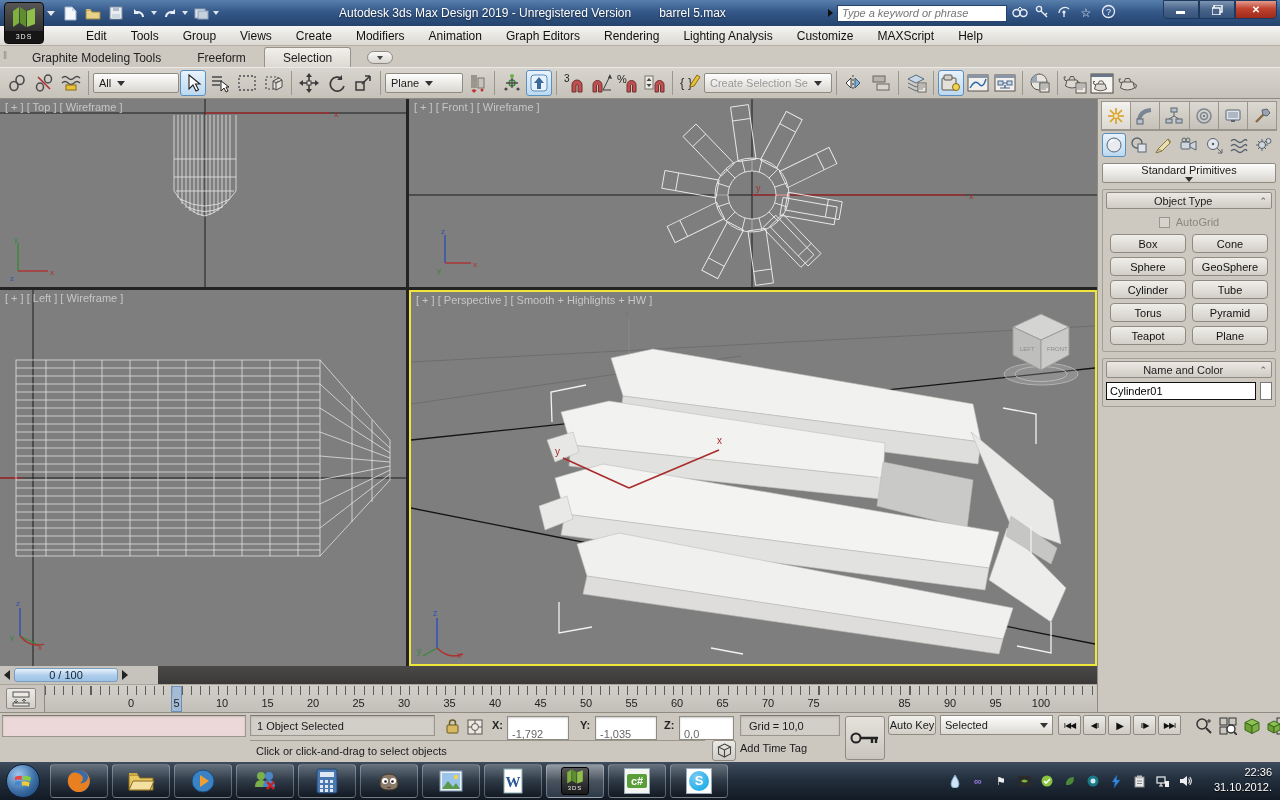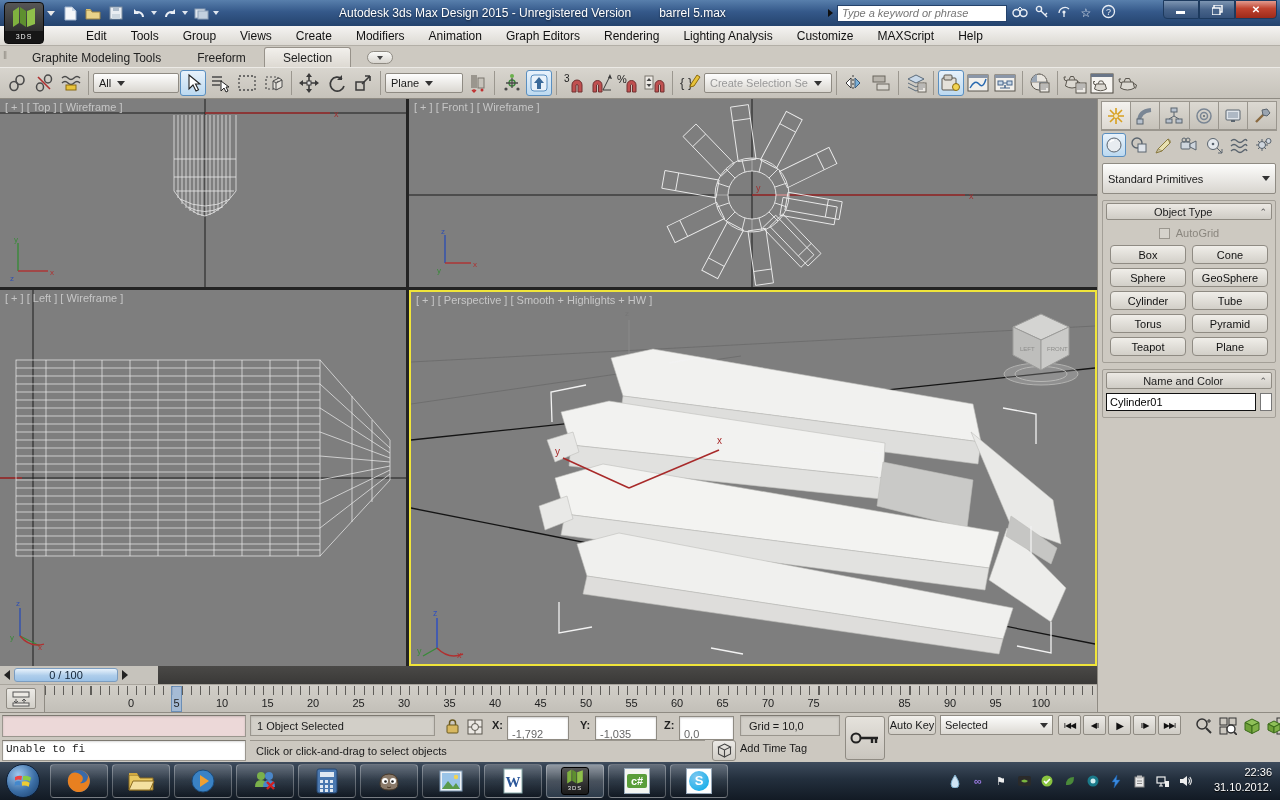--- a/index.html
+++ b/index.html
@@ -72,21 +72,21 @@
   #tick-labels span { position:absolute; top:12px; transform:translateX(-50%); font-size:11px; color:#222; }
 
   
   .cmdpanel { width:183px; background:#ccc8c0; border-left:1px solid #8f8b83; padding:2px 3px; }
   .cp-tabs { display:flex; height:30px; border-bottom:1px solid #9a968e; }
   .cp-tab { flex:1; display:flex; align-items:center; justify-content:center; border:1px solid #9a968e; border-left:none; background:linear-gradient(#dcd9d2,#c6c2ba); }
   .cp-tab:first-child { border-left:1px solid #9a968e; background:linear-gradient(#f4f2ee,#ddd9d2); }
   .cp-sub { display:flex; height:28px; align-items:center; justify-content:space-between; padding:0 1px; }
   .cp-sub .sicon { width:24px; height:24px; display:flex; align-items:center; justify-content:center; border-radius:3px; }
   .cp-sub .sicon.sel { background:linear-gradient(#e8f2fb,#bcd9f0); border:1px solid #5a8fc0; }
-  .cp-drop { margin:4px 1px; height:31px; border:1px solid #8f8b83; border-radius:2px; background:linear-gradient(#fdfdfc,#d8d5cf); display:flex; align-items:center; justify-content:space-between; padding:0 5px; font-size:11px; }
+  .cp-drop { margin:4px 1px; height:20px; border:1px solid #8f8b83; border-radius:2px; background:linear-gradient(#fdfdfc,#d8d5cf); display:flex; align-items:center; justify-content:space-between; padding:0 5px; font-size:11px;flex-direction:column; }
   .rollout { margin:6px 1px 0; border:1px solid #a39f97; border-radius:2px; padding:0 3px 6px; background:#cdc9c1; }
   .roll-head { margin:2px 0 4px; height:17px; border:1px solid #8f8b83; border-radius:2px; background:linear-gradient(#ece9e4,#cfccc5); display:flex; align-items:center; }
   .roll-head .t { flex:1; text-align:center; font-size:11px; color:#222; }
   .roll-head .chev { margin-right:4px; color:#555; font-size:9px; }
   .autogrid { display:flex; align-items:center; justify-content:center; gap:6px; height:18px; color:#8a867e; }
   .autogrid .cb { width:11px; height:11px; border:1px solid #9a968e; background:#d6d3cc; }
   .obj-grid { display:flex; flex-wrap:wrap; gap:4px 6px; justify-content:center; margin-top:3px; }
   .obj-btn { width:76px; height:19px; border:1px solid #8f8b83; border-radius:4px; background:linear-gradient(#f0eee9,#d2cfc8); font-size:11px; font-family:"Liberation Sans",sans-serif; color:#111; }
   .name-row { display:flex; align-items:center; gap:4px; margin-top:4px; }
   .name-input { flex:1; height:18px; border:1px solid #111; background:#fff; font-size:11px; padding:0 3px; font-family:"Liberation Sans",sans-serif; }
@@ -170,21 +170,21 @@
       </span>
     <span class="qcaret"></span>
     <span class="qbtn">
         <svg width="15" height="13" viewBox="0 0 15 13">
           <rect x="1" y="2" width="10" height="9" fill="#dfe6ee" stroke="#8fa2b8"></rect>
           <rect x="4" y="4" width="10" height="8" fill="#c3d0de" stroke="#8fa2b8"></rect>
         </svg>
       </span>
     <span class="qcaret"></span>
   </div>
-  <span class="tb-title">Autodesk 3ds Max Design 2015  - Unregistered Version</span>
+  <span class="tb-title">Autodesk 3ds Max Design 2019  - Unregistered Version</span>
   <span class="tb-doc">barrel 5.max</span>
   <div class="search-cluster">
     <span class="search-arrow"></span>
     <input class="search-box" placeholder="Type a keyword or phrase" style="">
     <span class="tb-ico"><svg width="16" height="12" viewBox="0 0 16 12">
           <circle cx="4.5" cy="7" r="3.5" fill="none" stroke="#e9eef5" stroke-width="1.4"></circle>
           <circle cx="11.5" cy="7" r="3.5" fill="none" stroke="#e9eef5" stroke-width="1.4"></circle>
           <path d="M6 3 L8 1 L10 3" fill="none" stroke="#e9eef5"></path>
         </svg></span>
     <span class="tb-ico"><svg width="14" height="13" viewBox="0 0 14 13">
@@ -982,21 +982,20 @@
             <rect x="10" y="10" width="7" height="7" fill="none" stroke="#333"></rect>
             <path d="M7 4 L13 7 L7 10 L1 7 Z" fill="#8fc058" stroke="#3a6a1a"></path>
             <path d="M1 7 L7 10 L7 16 L1 13 Z" fill="#6fa038" stroke="#3a6a1a"></path>
             <path d="M13 7 L7 10 L7 16 L13 13 Z" fill="#7fb048" stroke="#3a6a1a"></path>
           </svg>
         </span>
     </div>
   </div>
 
   <div class="srow r2">
-    <div class="listener-white sunken"><span>Unable to fi</span></div>
     <div class="stat-field" style="left:250px;width:455px;border-top:1px solid #9a968e">
         <span>Click or click-and-drag to select objects</span>
       </div>
     <span class="navico" style="position:absolute;left:712px;top:2px;border:1px solid #8f8b83;border-radius:3px;background:linear-gradient(#eceae6,#cfccc5)">
         <svg width="15" height="15" viewBox="0 0 15 15">
           <path d="M7.5 1 L13.5 4 L7.5 7 L1.5 4 Z M1.5 4 v7 L7.5 14 v-7 M13.5 4 v7 L7.5 14" fill="none" stroke="#444" stroke-width="1.1"></path>
         </svg>
       </span>
     <div class="addtag"><span>Add Time Tag</span></div>
     <div class="skbtn" style="left:888px;top:27px;width:48px">

